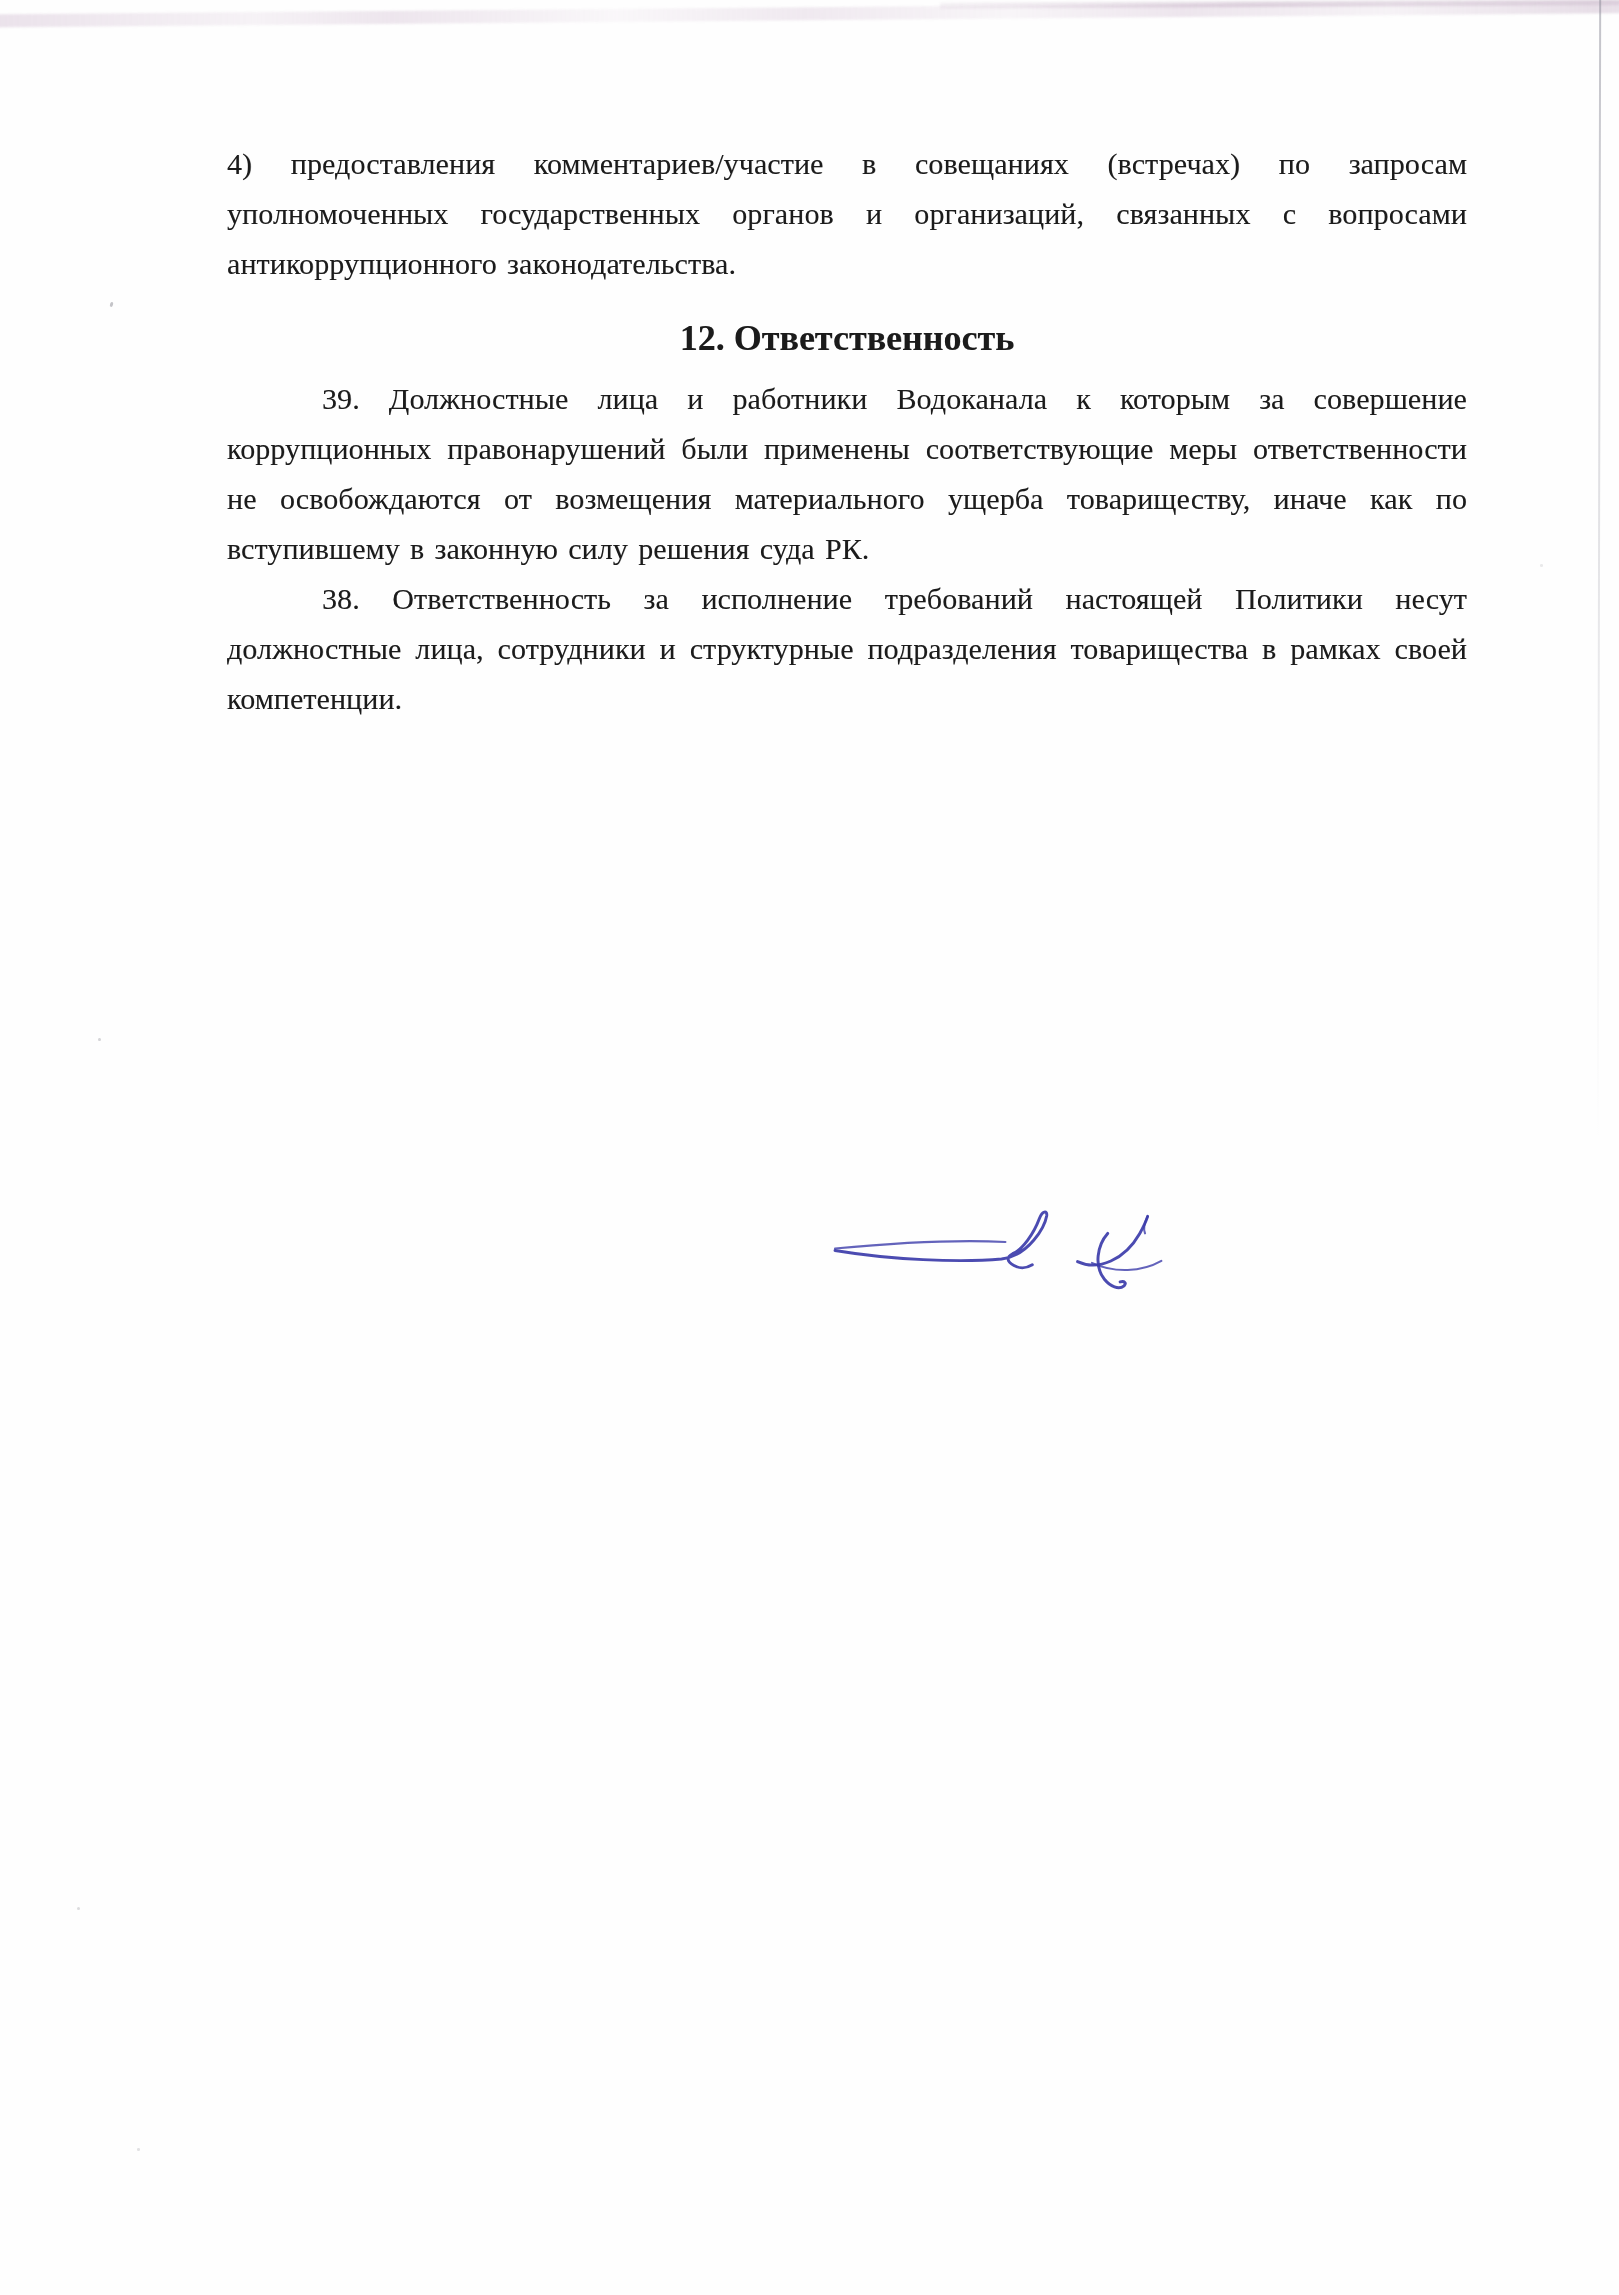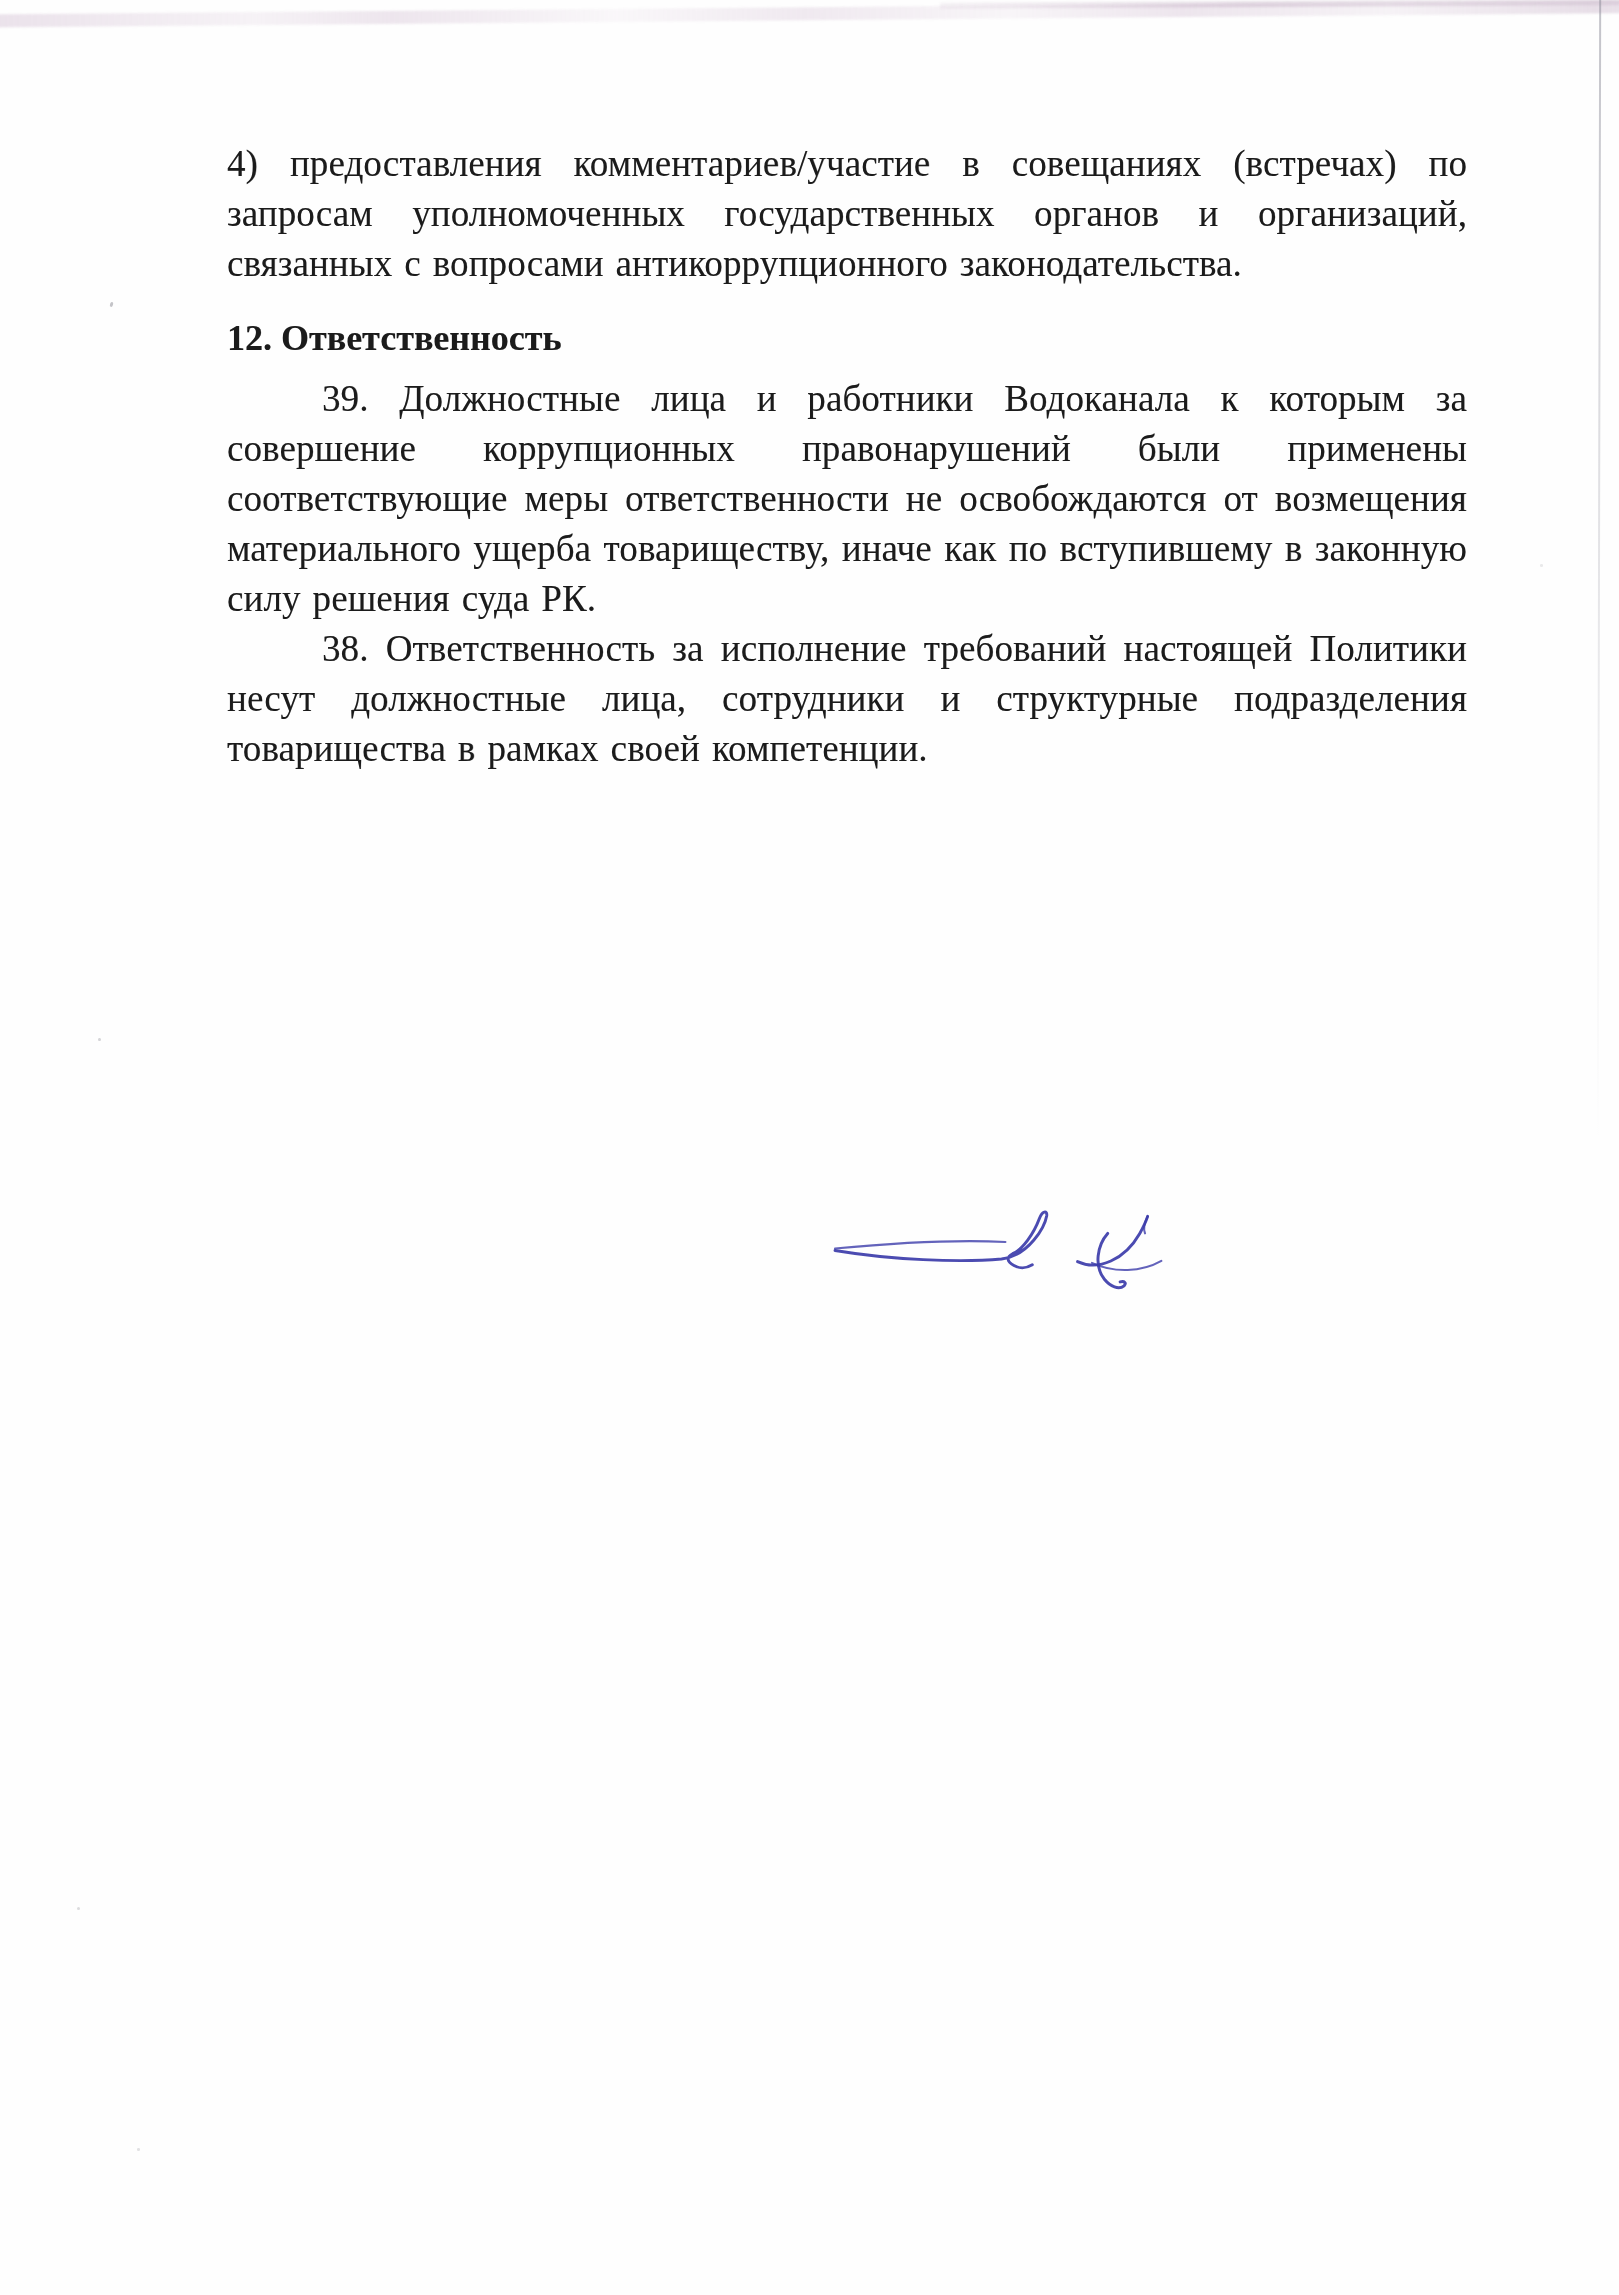--- a/index.html
+++ b/index.html
@@ -57,35 +57,36 @@
   .speck.s5 { left: 1540px; top: 564px; width: 2.6px; height: 2.6px; opacity: .18; }
 
   
   .content {
     position: absolute;
     left: 227px; top: 139px;
     width: 1240px;
   }
   .body-par {
     margin: 0;
-    font-size: 37px;
+    font-size: 30px;
     line-height: 50px;
     text-align: justify;
     text-indent: 95px;
     letter-spacing: 0.1px;
     word-spacing: 2.6px;
     text-shadow: 0.3px 0.3px 0.4px rgba(0,0,0,.32);
   }
   .body-par.no-indent { text-indent: 0; }
   .heading {
     margin: 23.6px 0 11.8px 0;
     font-size: 36px;
     line-height: 50px;
     font-weight: bold;
     text-shadow: 0.3px 0.3px 0.4px rgba(0,0,0,.35);
+    text-align: center;
   }
 
   
   .signature {
     position: absolute;
     left: 818px; top: 1198px;
     width: 367px; height: 118px;
   }
   .signature path {
     fill: none;

